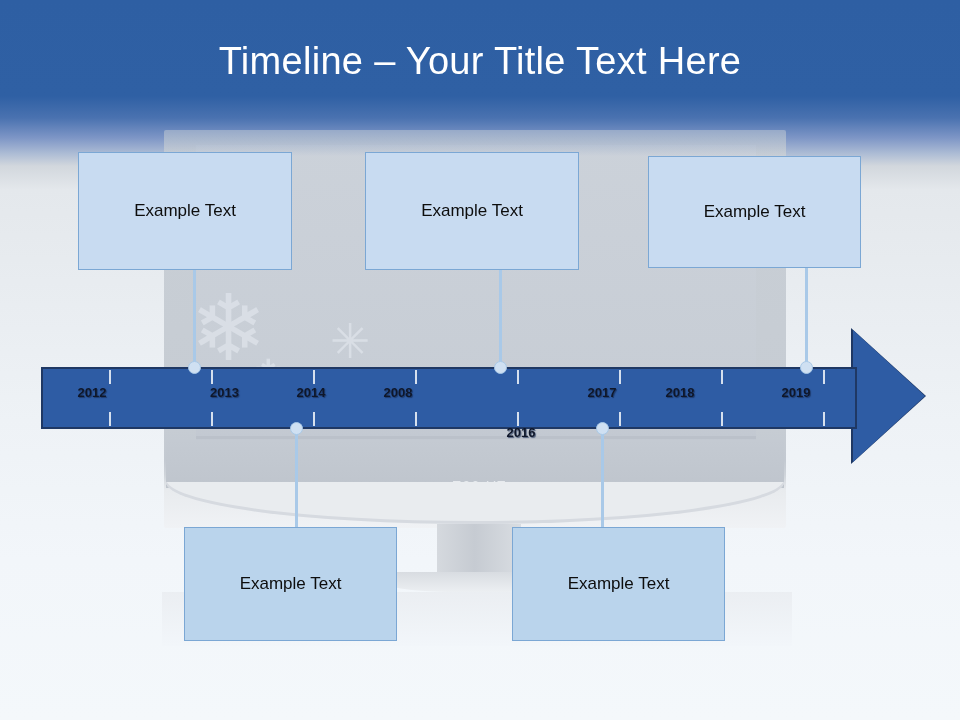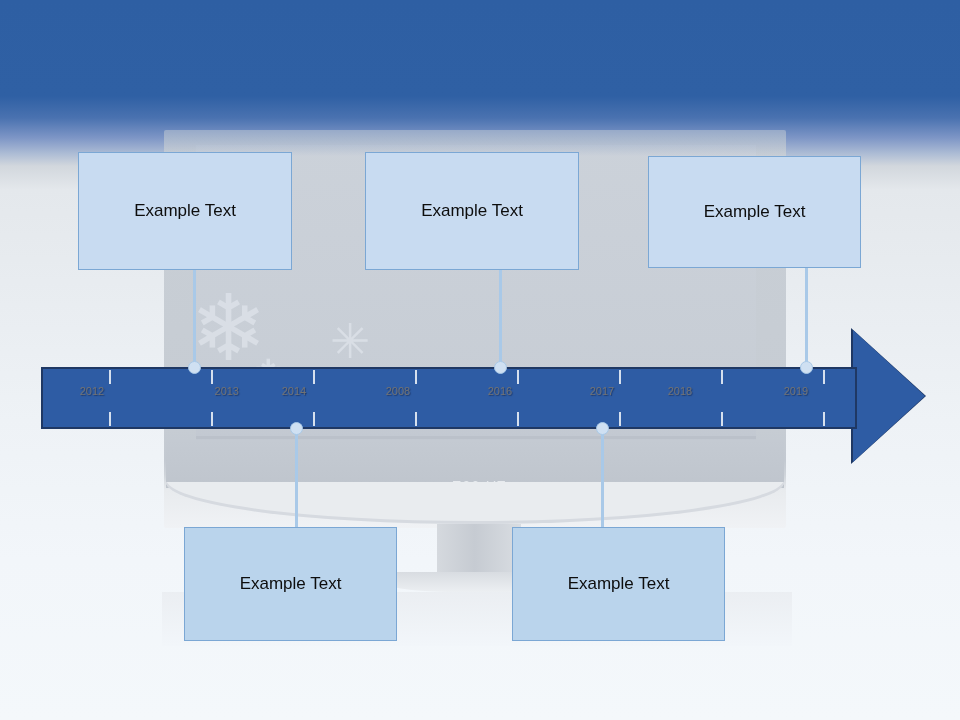--- a/index.html
+++ b/index.html
@@ -167,23 +167,23 @@
     background: #e9eef6;
     opacity: .9;
   }
   .tick-top { top: 370px; height: 14px; }
   .tick-bot { top: 412px; height: 14px; }
   .year {
     position: absolute;
     top: 385px;
     width: 90px;
     text-align: center;
-    color: #737373;
-    font-size: 11px;
-    font-weight: normal;
+    color: #0f172a;
+    font-size: 13px;
+    font-weight: bold;
     text-shadow: 1px 1px 1px rgba(20,40,80,.65);
     font-family: "Liberation Sans", sans-serif;
   }
 
   
   .box {
     position: absolute;
     background: #c6daf0;
     border: 1px solid #7ba7d4;
     box-sizing: border-box;
@@ -225,20 +225,21 @@
   <div class="snowflake sf-2">✳</div>
   <div class="monitor-innerline"></div>
   <div class="monitor-bezel"></div>
   <div class="monitor-label">T32 VT</div>
   <div class="monitor-curve"></div>
   <div class="monitor-neck"></div>
   <div class="monitor-foot"></div>
   <div class="monitor-shadow"></div>
   <div class="stripe-hi"></div>
 
+  <div class="title">Timeline – Your Title Text Here</div>
 
   <div id="connectors">
       <div class="conn" style="left: 193px; top: 270px; height: 97px;"></div>
       <div class="conn" style="left: 499px; top: 270px; height: 97px;"></div>
       <div class="conn" style="left: 805px; top: 268px; height: 99px;"></div>
       <div class="conn" style="left: 295px; top: 429px; height: 98px;"></div>
       <div class="conn" style="left: 601px; top: 429px; height: 98px;"></div>
     </div>
 
   <div class="tl-head-outline"></div>
@@ -259,23 +260,23 @@
       <div class="tick tick-top" style="left: 619px;"></div>
       <div class="tick tick-bot" style="left: 619px;"></div>
       <div class="tick tick-top" style="left: 721px;"></div>
       <div class="tick tick-bot" style="left: 721px;"></div>
       <div class="tick tick-top" style="left: 823px;"></div>
       <div class="tick tick-bot" style="left: 823px;"></div>
     </div>
   <div id="years">
       <div class="year" style="left: 47px;">2012</div>
       <div class="year" style="left: 149px; text-align: right;">2013</div>
-      <div class="year" style="left: 249px;">2014</div>
+      <div class="year" style="left: 266px;">2014</div>
       <div class="year" style="left: 353px;">2008</div>
-      <div class="year" style="left: 455px;">2016</div>
+      <div class="year" style="left: 476px; margin-top: 40px;">2016</div>
       <div class="year" style="left: 557px; text-align: center;">2017</div>
       <div class="year" style="left: 635px;">2018</div>
       <div class="year" style="left: 751px;">2019</div>
     </div>
 
   <div id="dots">
       <div class="dot" style="left: 188px; top: 361px;"></div>
       <div class="dot" style="left: 494px; top: 361px;"></div>
       <div class="dot" style="left: 800px; top: 361px;"></div>
       <div class="dot" style="left: 290px; top: 422px;"></div>

